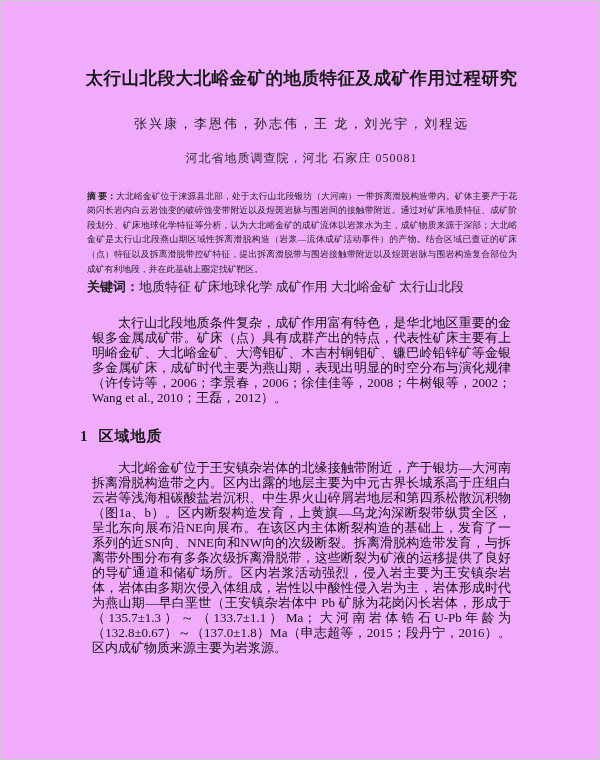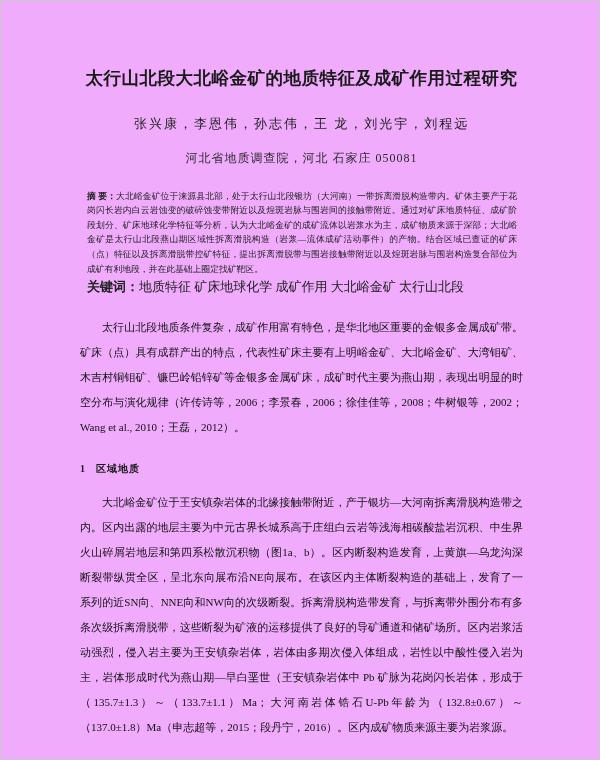--- a/index.html
+++ b/index.html
@@ -55,35 +55,35 @@
     margin: 4px 6px 0 7px;
     font-size: 13px;
     line-height: 14.6px;
     text-align: justify;
     color: #222222;
   }
   .keywords .kw-label {
     font-weight: 700;
   }
   .body {
-    margin: 0;
-    font-size: 11px;
-    line-height: 25px;
+    margin: 12px;
+    font-size: 13px;
+    line-height: 15px;
     text-align: justify;
     color: #111111;
   }
   .body.first {
     margin-top: 20px;
   }
   .indent {
     text-indent: 2em;
   }
   .section-heading {
     margin: 22px 0 14px 0;
-    font-size: 10px;
+    font-size: 15px;
     font-weight: 700;
     letter-spacing: 1px;
   }
   .section-heading .sec-num {
     margin-right: 10px;
   }
 </style>
 </head>
 <body>
 

